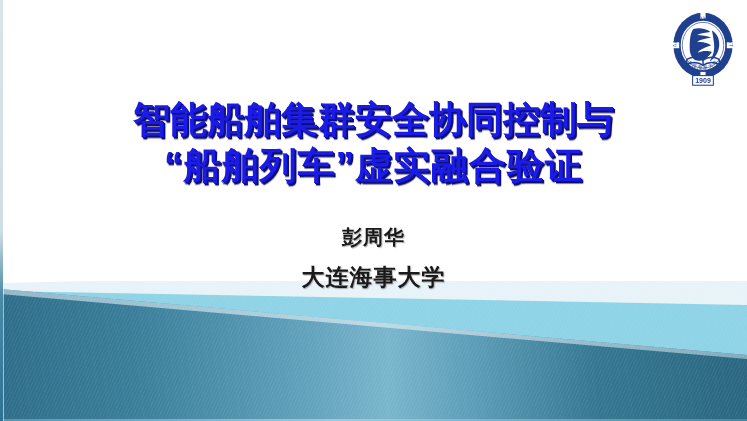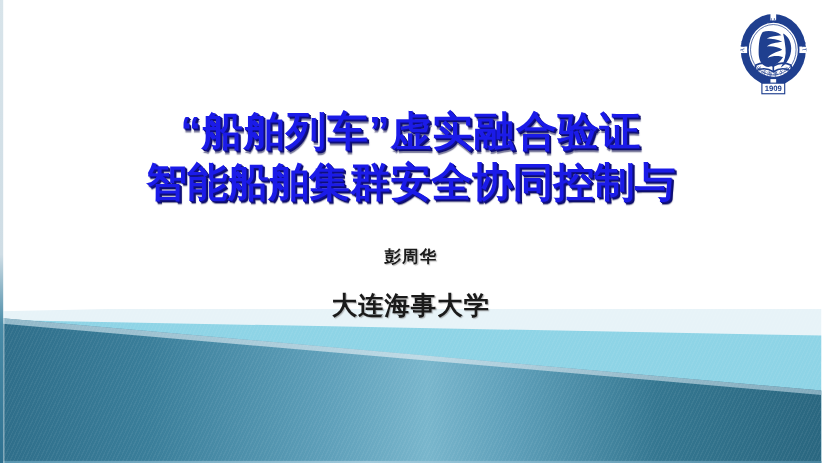--- a/index.html
+++ b/index.html
@@ -115,21 +115,21 @@
   }
   .title-line { display: block; }
   .title-line-2 { letter-spacing: 1px; }
 
   .presenter {
     position: absolute;
     top: 224px;
     left: 0;
     width: 747px;
     text-align: center;
-    font-size: 15px;
+    font-size: 20px;
     font-weight: bold;
     color: #1a1a1a;
     text-shadow: 1px 1px 1px rgba(120,120,120,0.55);
     letter-spacing: 1px;
   }
   .affiliation {
     position: absolute;
     top: 262px;
     left: 0;
     width: 747px;
@@ -231,22 +231,22 @@
       </text>
 
       <rect x="36" y="99" width="28" height="13" fill="#ffffff" stroke="#1f3f8f" stroke-width="1.4"></rect>
       <text x="50" y="109" font-family="'Liberation Sans', sans-serif" font-size="9.5" font-weight="bold" fill="#1f3f8f" text-anchor="middle">1909</text>
     </svg>
   </div>
 
   <div class="text-layer">
 
     <div class="title">
+      <span class="title-line">智能船舶集群安全协同控制与</span>
       <span class="title-line title-line-2">“船舶列车”虚实融合验证</span>
-      <span class="title-line">智能船舶集群安全协同控制与</span>
     </div>
 
     <div class="presenter">彭周华</div>
 
     <div class="affiliation">大连海事大学</div>
   </div>
 
 </div>
 
 </body></html>

